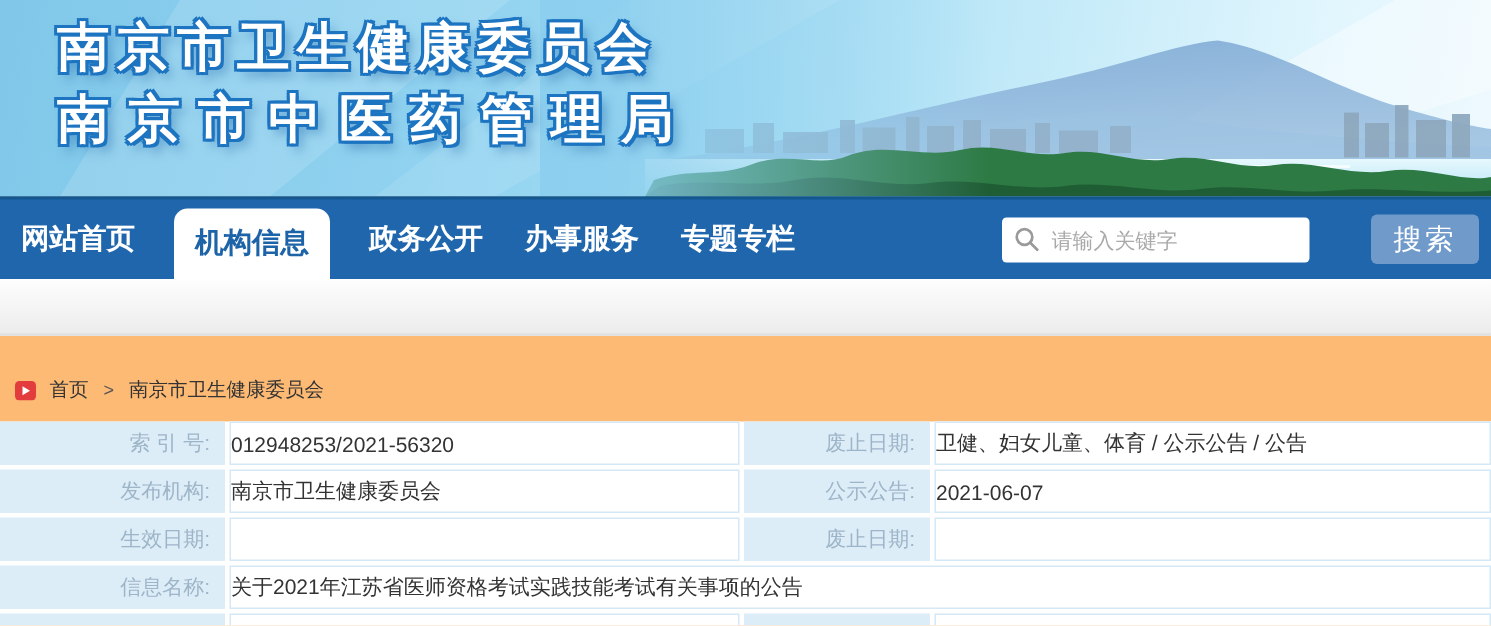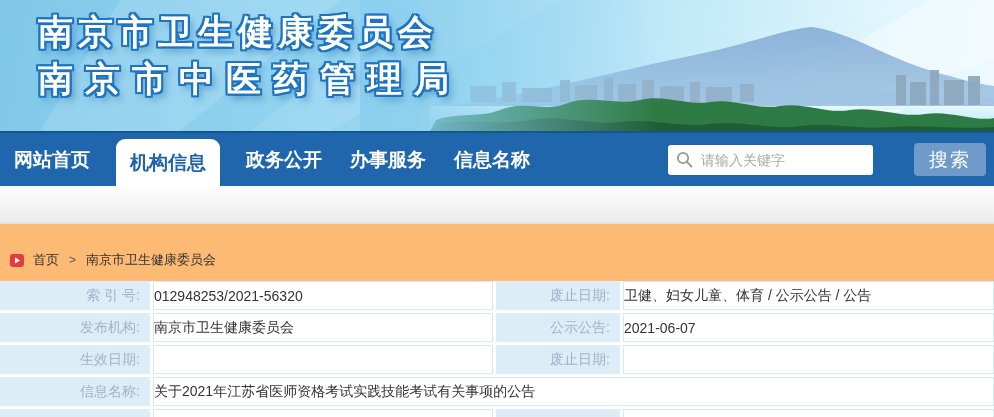--- a/index.html
+++ b/index.html
@@ -170,21 +170,21 @@
       <div class="site-title l1">南京市卫生健康委员会</div>
       <div class="site-title l2">南京市中医药管理局</div>
     </div>
   </header>
 
   <nav class="main-nav">
     <a class="nav-item">网站首页</a>
     <a class="nav-item active">机构信息</a>
     <a class="nav-item">政务公开</a>
     <a class="nav-item">办事服务</a>
-    <a class="nav-item">信息名称</a>
+    <a class="nav-item">专题专栏</a>
 
     <div class="search-wrap">
       <div class="search-box">
         <span class="mag">
           <svg width="17" height="17" viewBox="0 0 17 17">
             <circle cx="7" cy="7" r="5.2" fill="none" stroke="#9a9a9a" stroke-width="1.8"></circle>
             <line x1="11" y1="11" x2="15.5" y2="15.5" stroke="#9a9a9a" stroke-width="1.8" stroke-linecap="round"></line>
           </svg>
         </span>
         <input type="text" placeholder="请输入关键字" style="">

